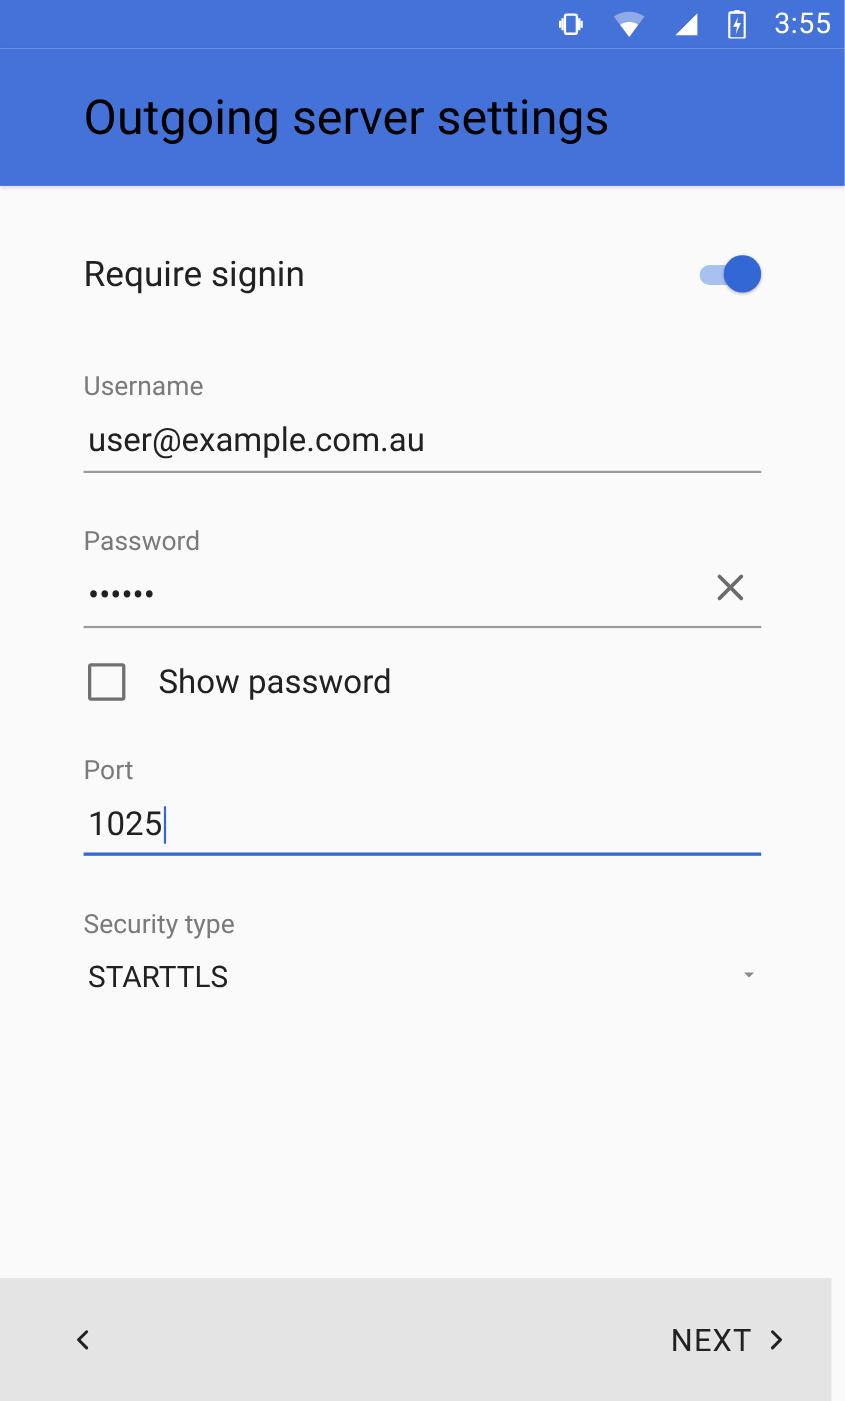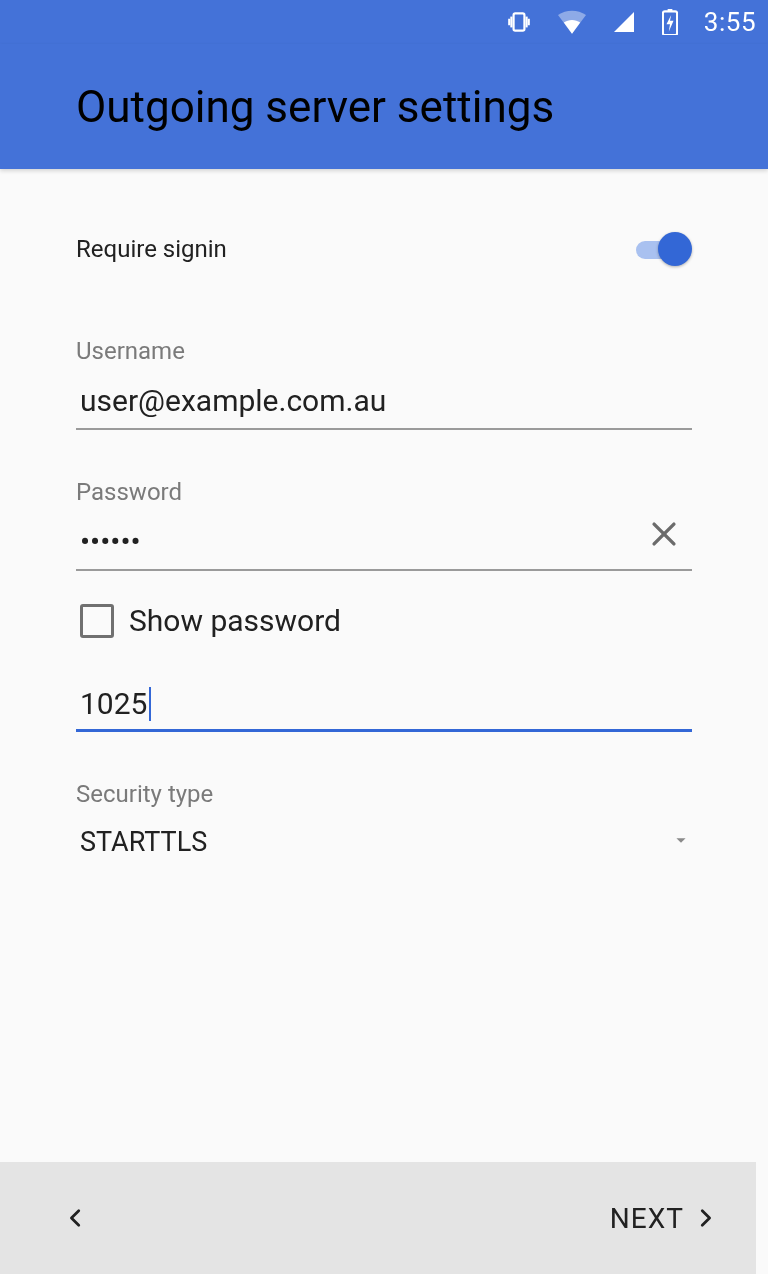--- a/index.html
+++ b/index.html
@@ -22,21 +22,21 @@
   .appbar h1 { color: #000000; font-size: 44px; font-weight: 400; }
   .content {
     padding: 40px 76px 0;
     height: calc(1274px - 44px - 125px - 112px);
     overflow: hidden;
   }
   .row-toggle {
     display: flex; align-items: center; justify-content: space-between;
     height: 80px;
   }
-  .row-toggle .label { font-size: 24px; color: #212121; }
+  .row-toggle .label { font-size: 32px; color: #212121; }
   .switch {
     width: 60px; height: 40px; position: relative;
   }
   .switch-track {
     position: absolute; left: 4px; top: 12px;
     width: 44px; height: 18px; border-radius: 9px;
     background: #a9c1f0;
   }
   .switch-thumb {
     position: absolute; right: 0; top: 3px;
@@ -52,21 +52,21 @@
     padding: 0 0 10px 4px; outline: none;
     font-family: inherit;
   }
   .pw-row { position: relative; }
   .pw-clear {
     position: absolute; right: 8px; top: -10px;
     width: 40px; height: 40px; display: flex; align-items: center; justify-content: center;
     color: #6b6b6b; cursor: pointer;
   }
   .check-row {
-    display: flex; align-items: center; gap: 15px;
+    display: flex; align-items: flex-start; gap: 30px;
     margin-top: 32px; padding-left: 4px;
   }
   .check-box {
     width: 34px; height: 34px; border: 3px solid #707070; border-radius: 3px;
   }
   .check-row .clabel { font-size: 30px; color: #212121; }
   .select-row {
     display: flex; align-items: center; justify-content: space-between;
     margin-top: 10px;
   }
@@ -152,20 +152,21 @@
       </div>
     </div>
     <div class="check-row">
       <div class="check-box"></div>
       <span class="clabel">Show password</span>
     </div>
   </div>
 
 
   <div class="field">
+    <div class="flabel">Port</div>
     <div class="finput-wrap">
       <span class="val">1025</span>
         <span class="caret-focus"></span>
     </div>
   </div>
 
   <div class="field">
     <div class="flabel">Security type</div>
     <div class="select-row">
       <span class="sval">STARTTLS</span>

